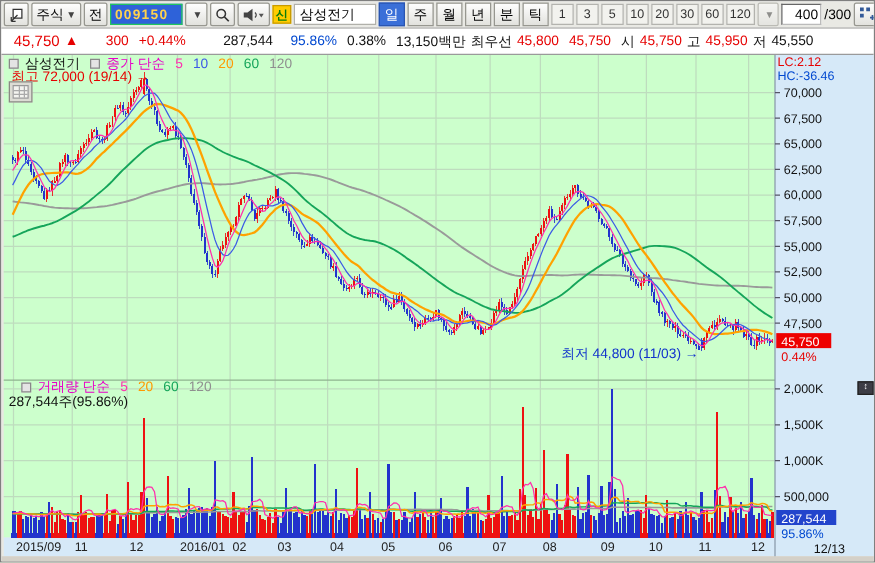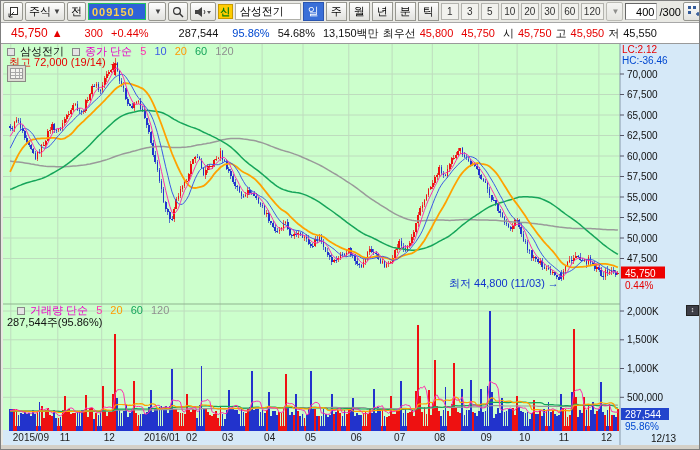--- a/index.html
+++ b/index.html
@@ -117,21 +117,21 @@
 
   </div>
 
   <div class="row2">
     <span class="red" style="font-size:12px">45,750</span>
     <span class="red ms">▲</span>
     <span class="red" style="margin-left:22px">300</span>
     <span class="red m">+0.44%</span>
     <span class="k" style="margin-left:30px">287,544</span>
     <span class="blue mw">95.86%</span>
-    <span class="k m">54.68%</span>
+    <span class="k m">0.38%</span>
     <span class="k m">13,150백만</span>
     <span class="k ms">최우선</span>
     <span class="red ms">45,800</span>
     <span class="red m">45,750</span>
     <span class="k m">시</span>
     <span class="red ms">45,750</span>
     <span class="k ms">고</span>
     <span class="red ms">45,950</span>
     <span class="k ms">저</span>
     <span class="k ms">45,550</span>

